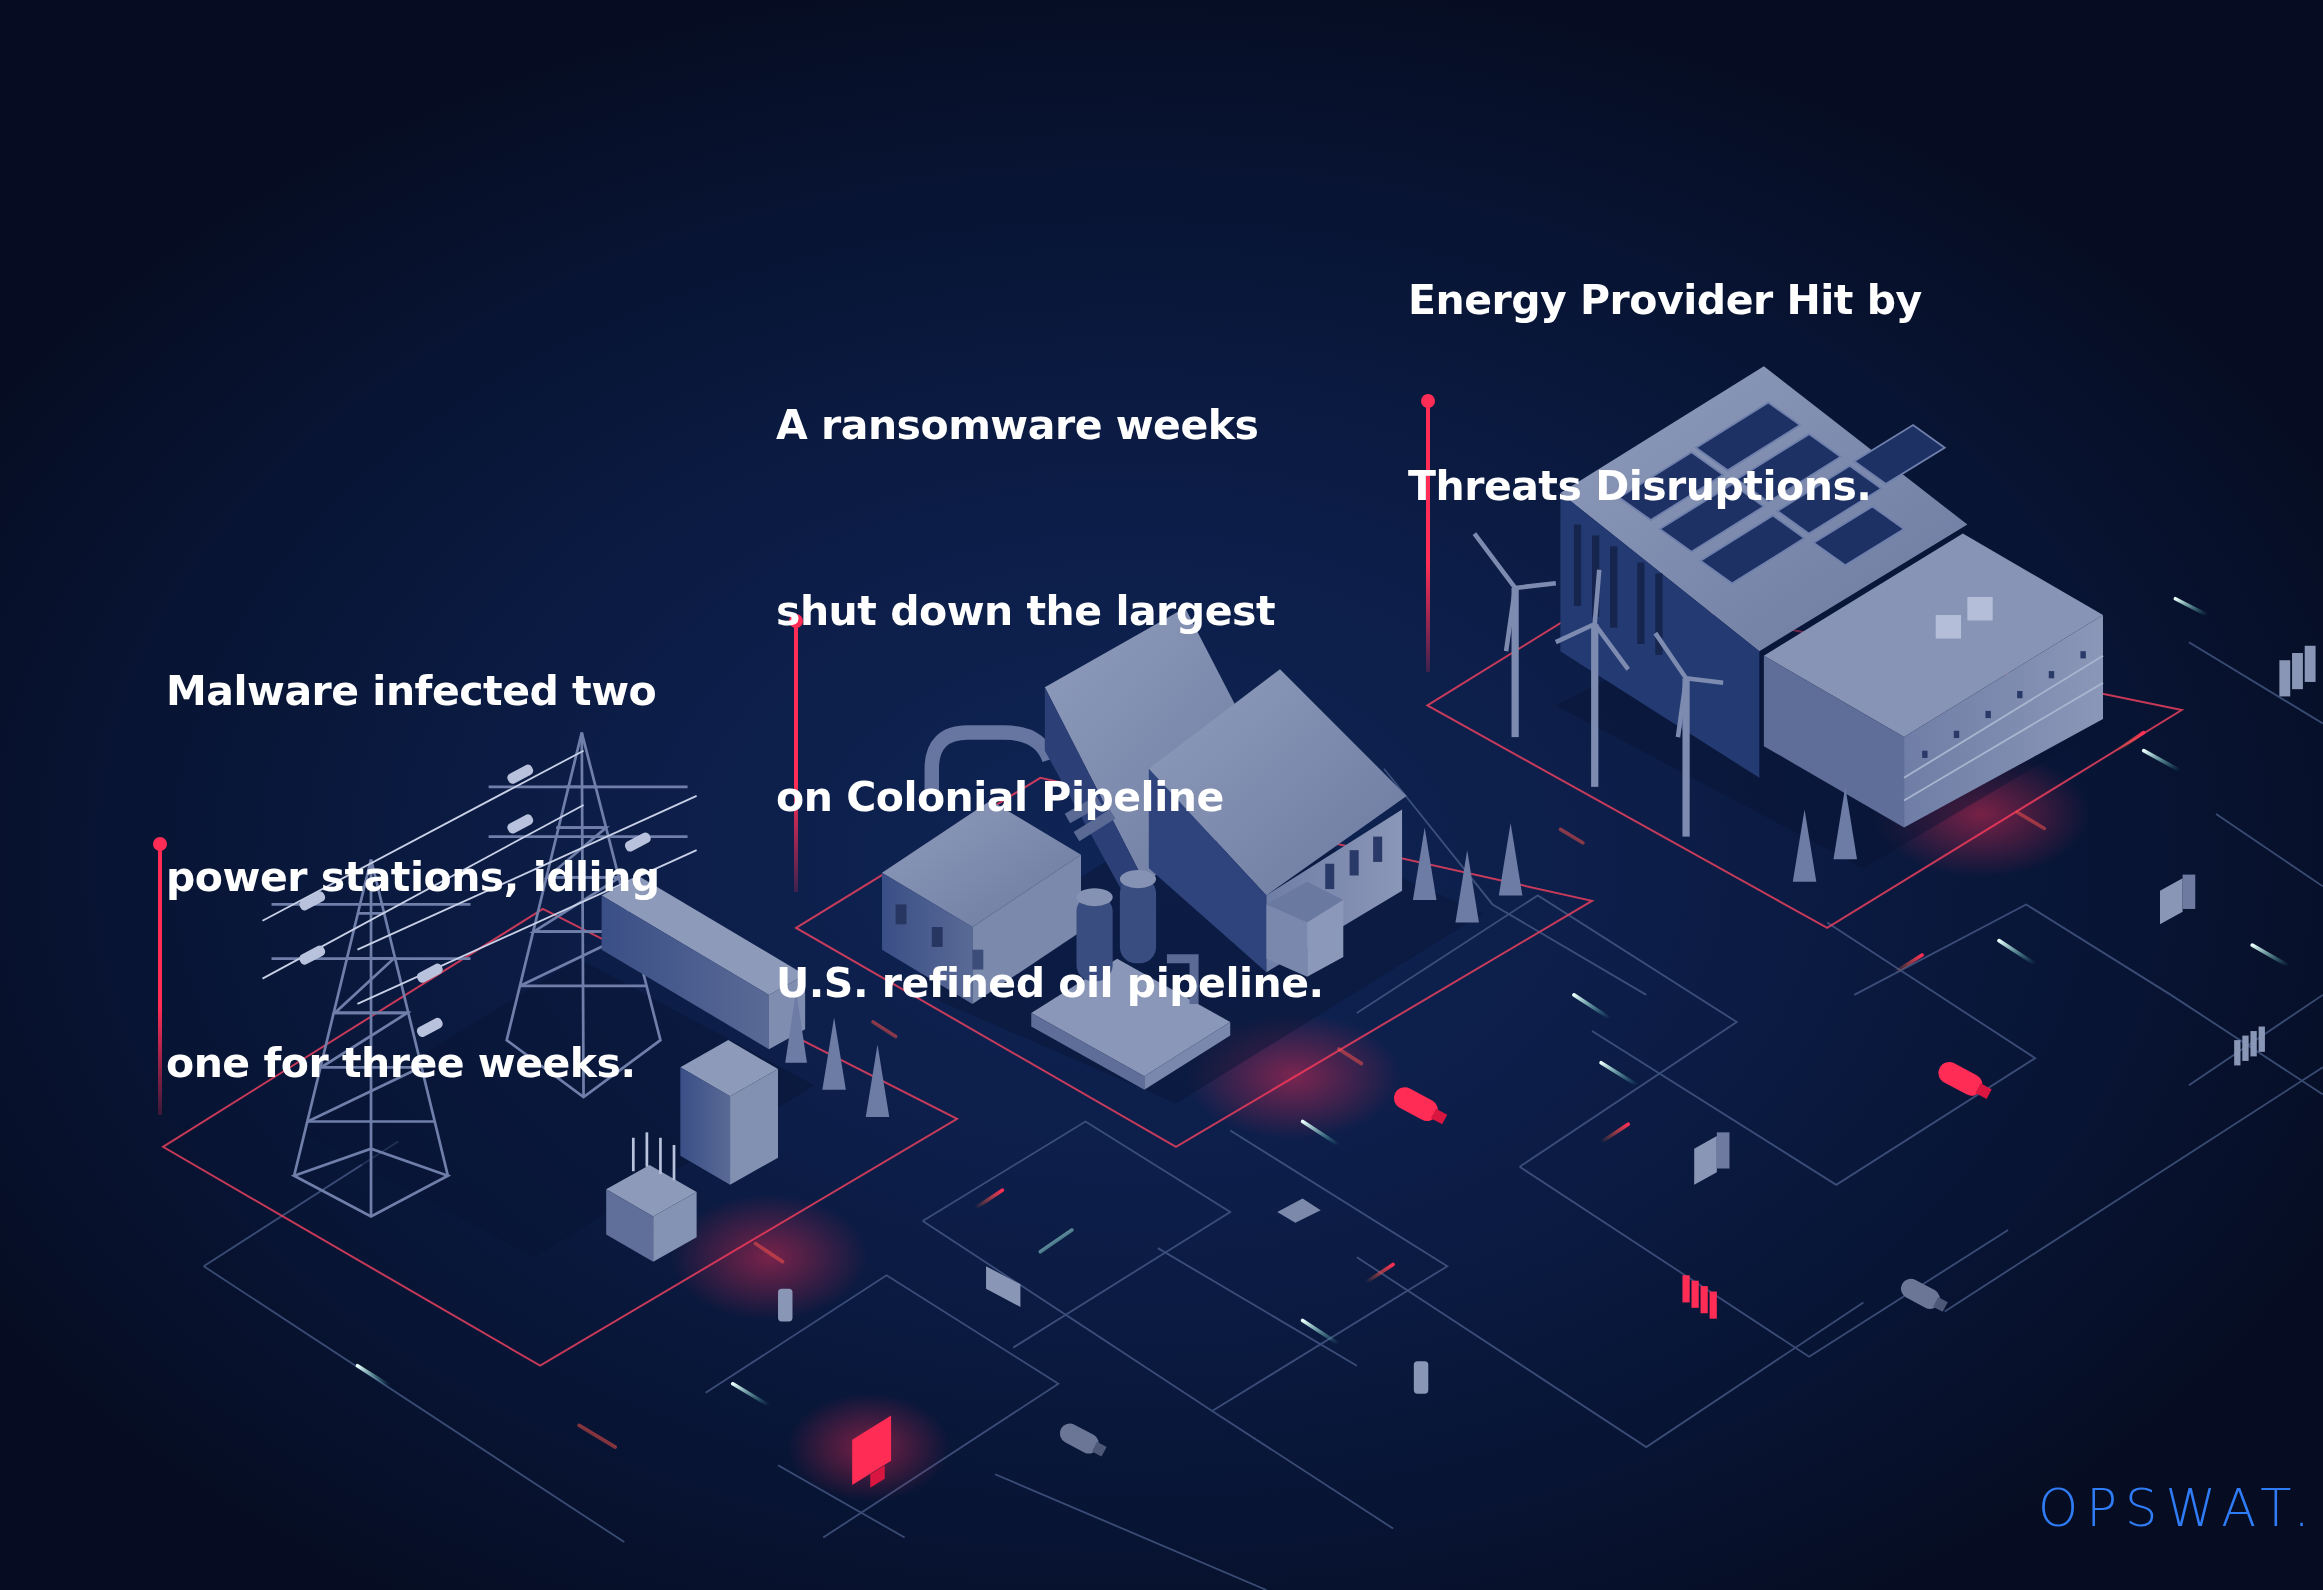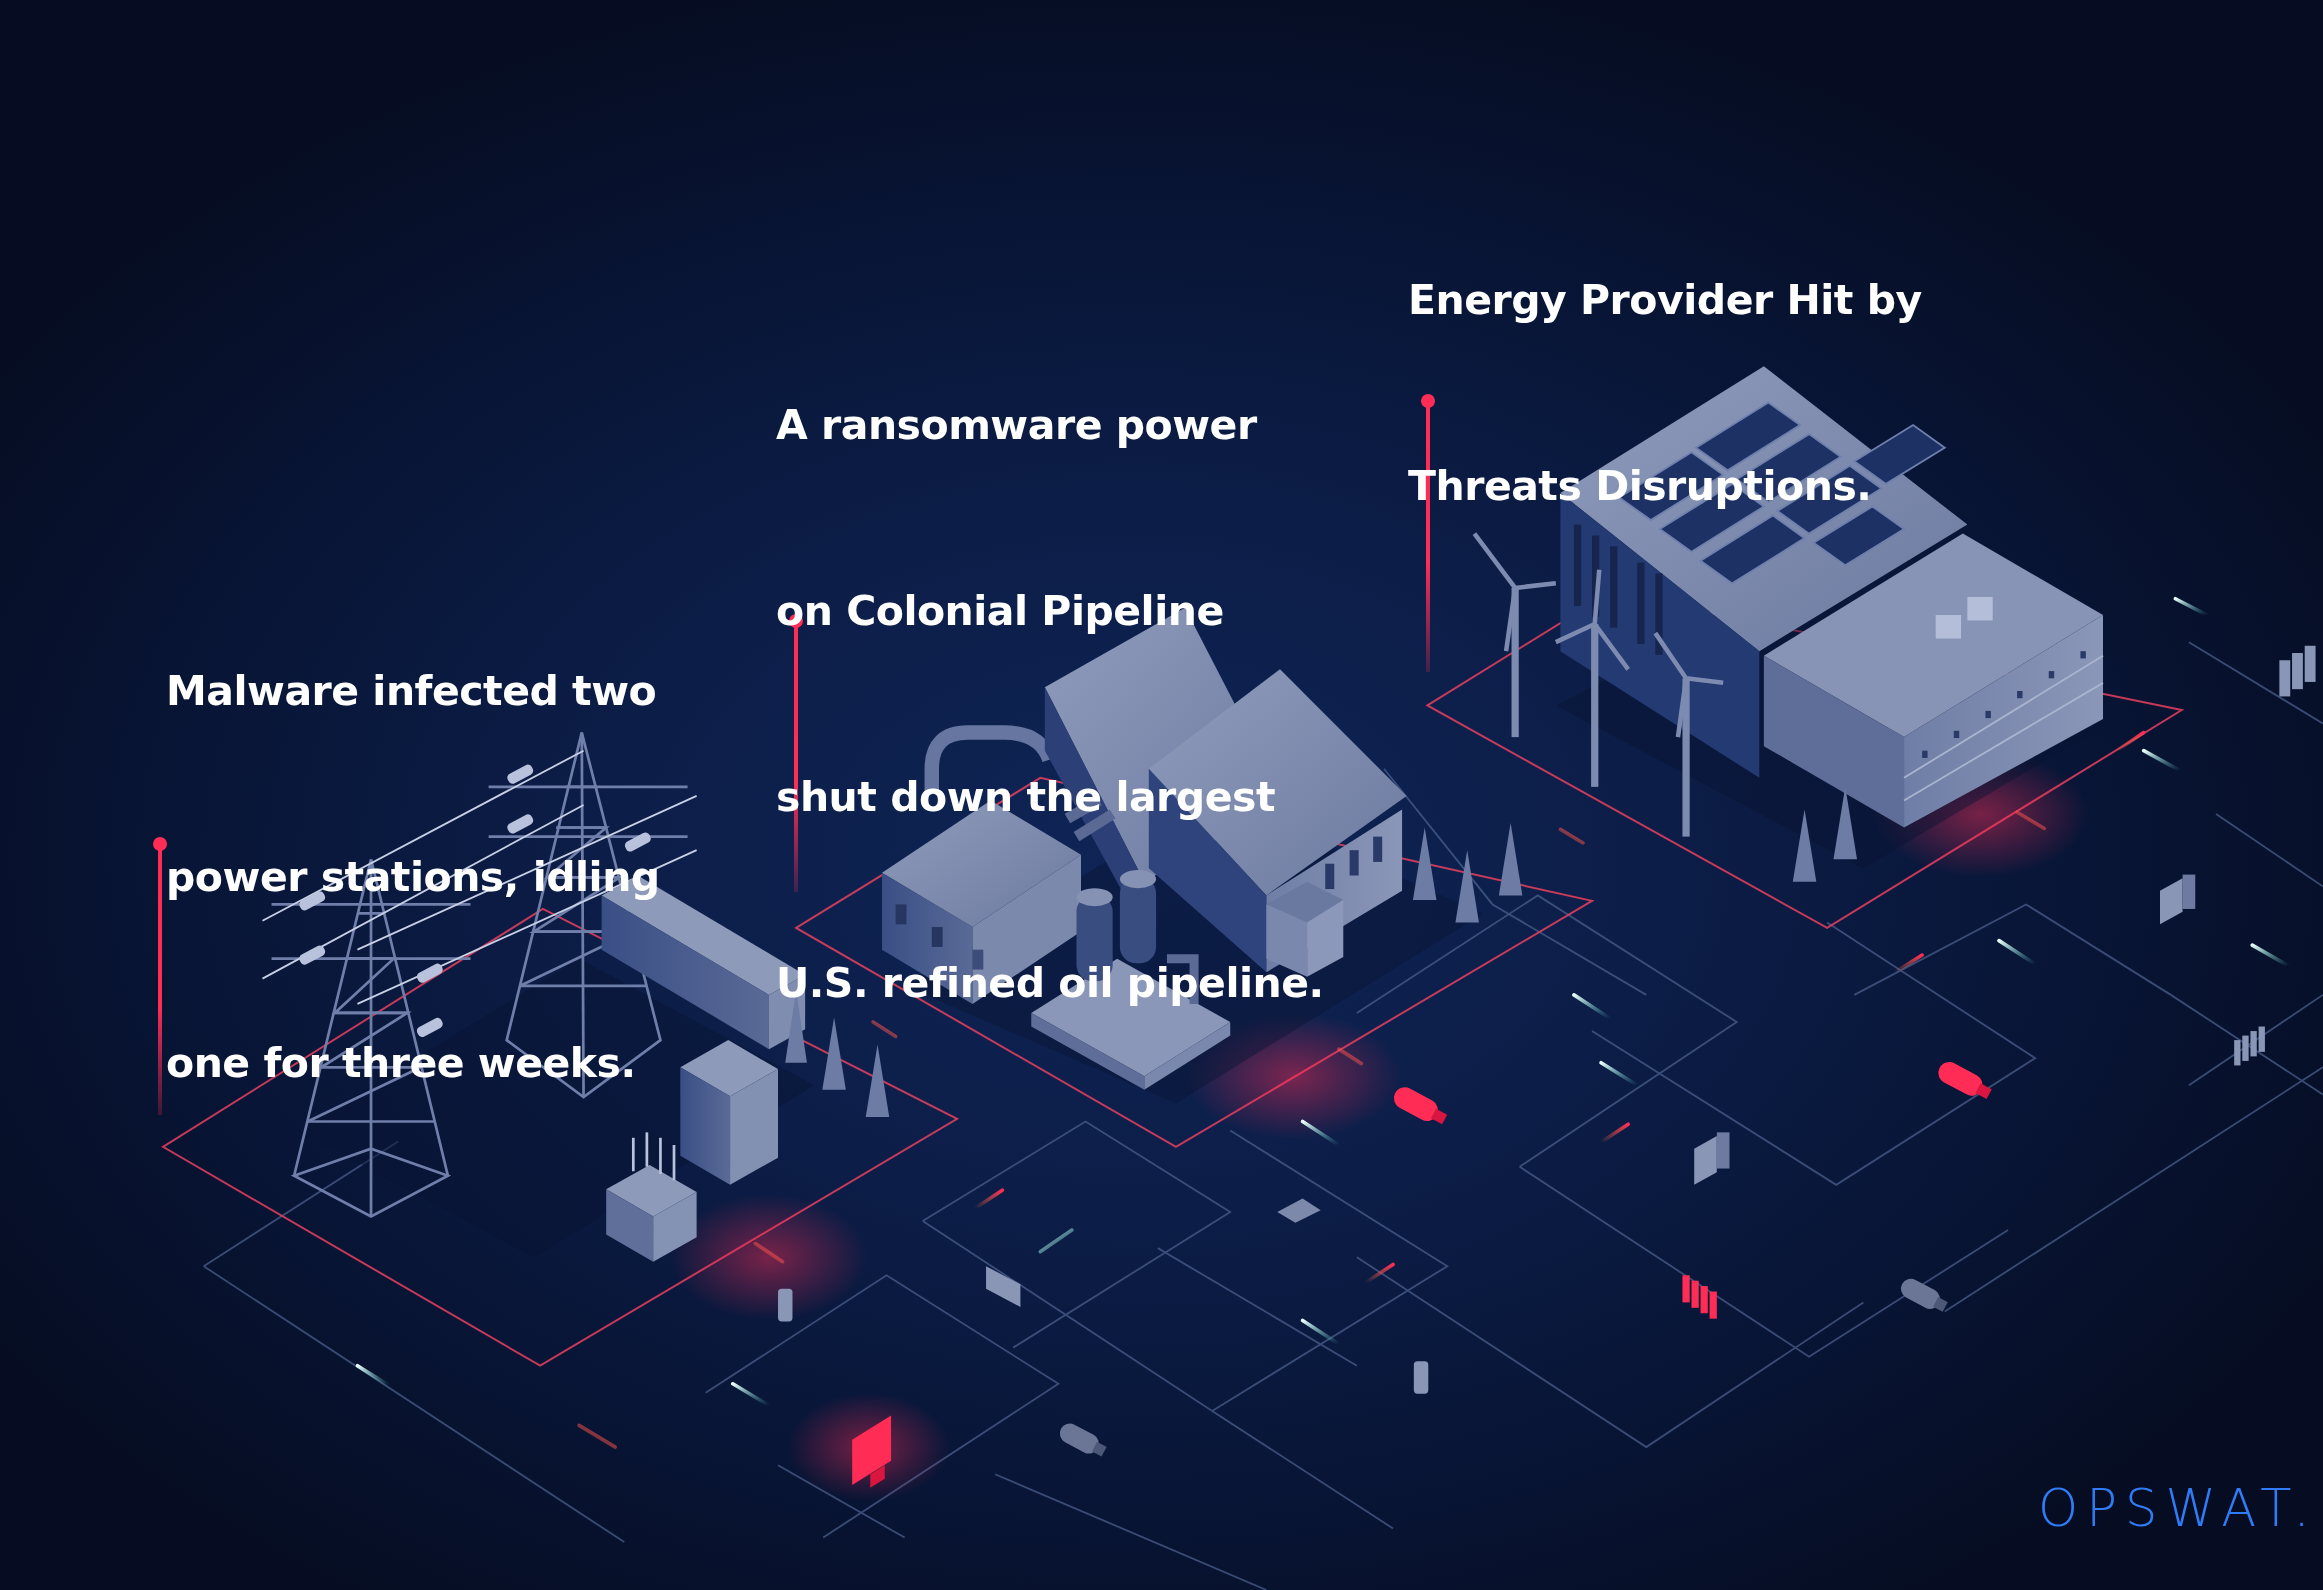--- a/index.html
+++ b/index.html
@@ -398,23 +398,23 @@
     <span class="stem"></span>
     <span class="dot"></span>
   </div>
 
   <div class="caption cap-1">
     <span class="line">Malware infected two</span>
     <span class="line">power stations, idling</span>
     <span class="line">one for three weeks.</span>
   </div>
   <div class="caption cap-2">
-    <span class="line">A ransomware power</span>
+    <span class="line">A ransomware weeks</span>
+    <span class="line">shut down the largest</span>
     <span class="line">on Colonial Pipeline</span>
-    <span class="line">shut down the largest</span>
     <span class="line">U.S. refined oil pipeline.</span>
   </div>
   <div class="caption cap-3">
     <span class="line">Energy Provider Hit by</span>
     <span class="line">Threats Disruptions.</span>
   </div>
 
   <div class="logo">OPSWAT.</div>
 </div>
 

